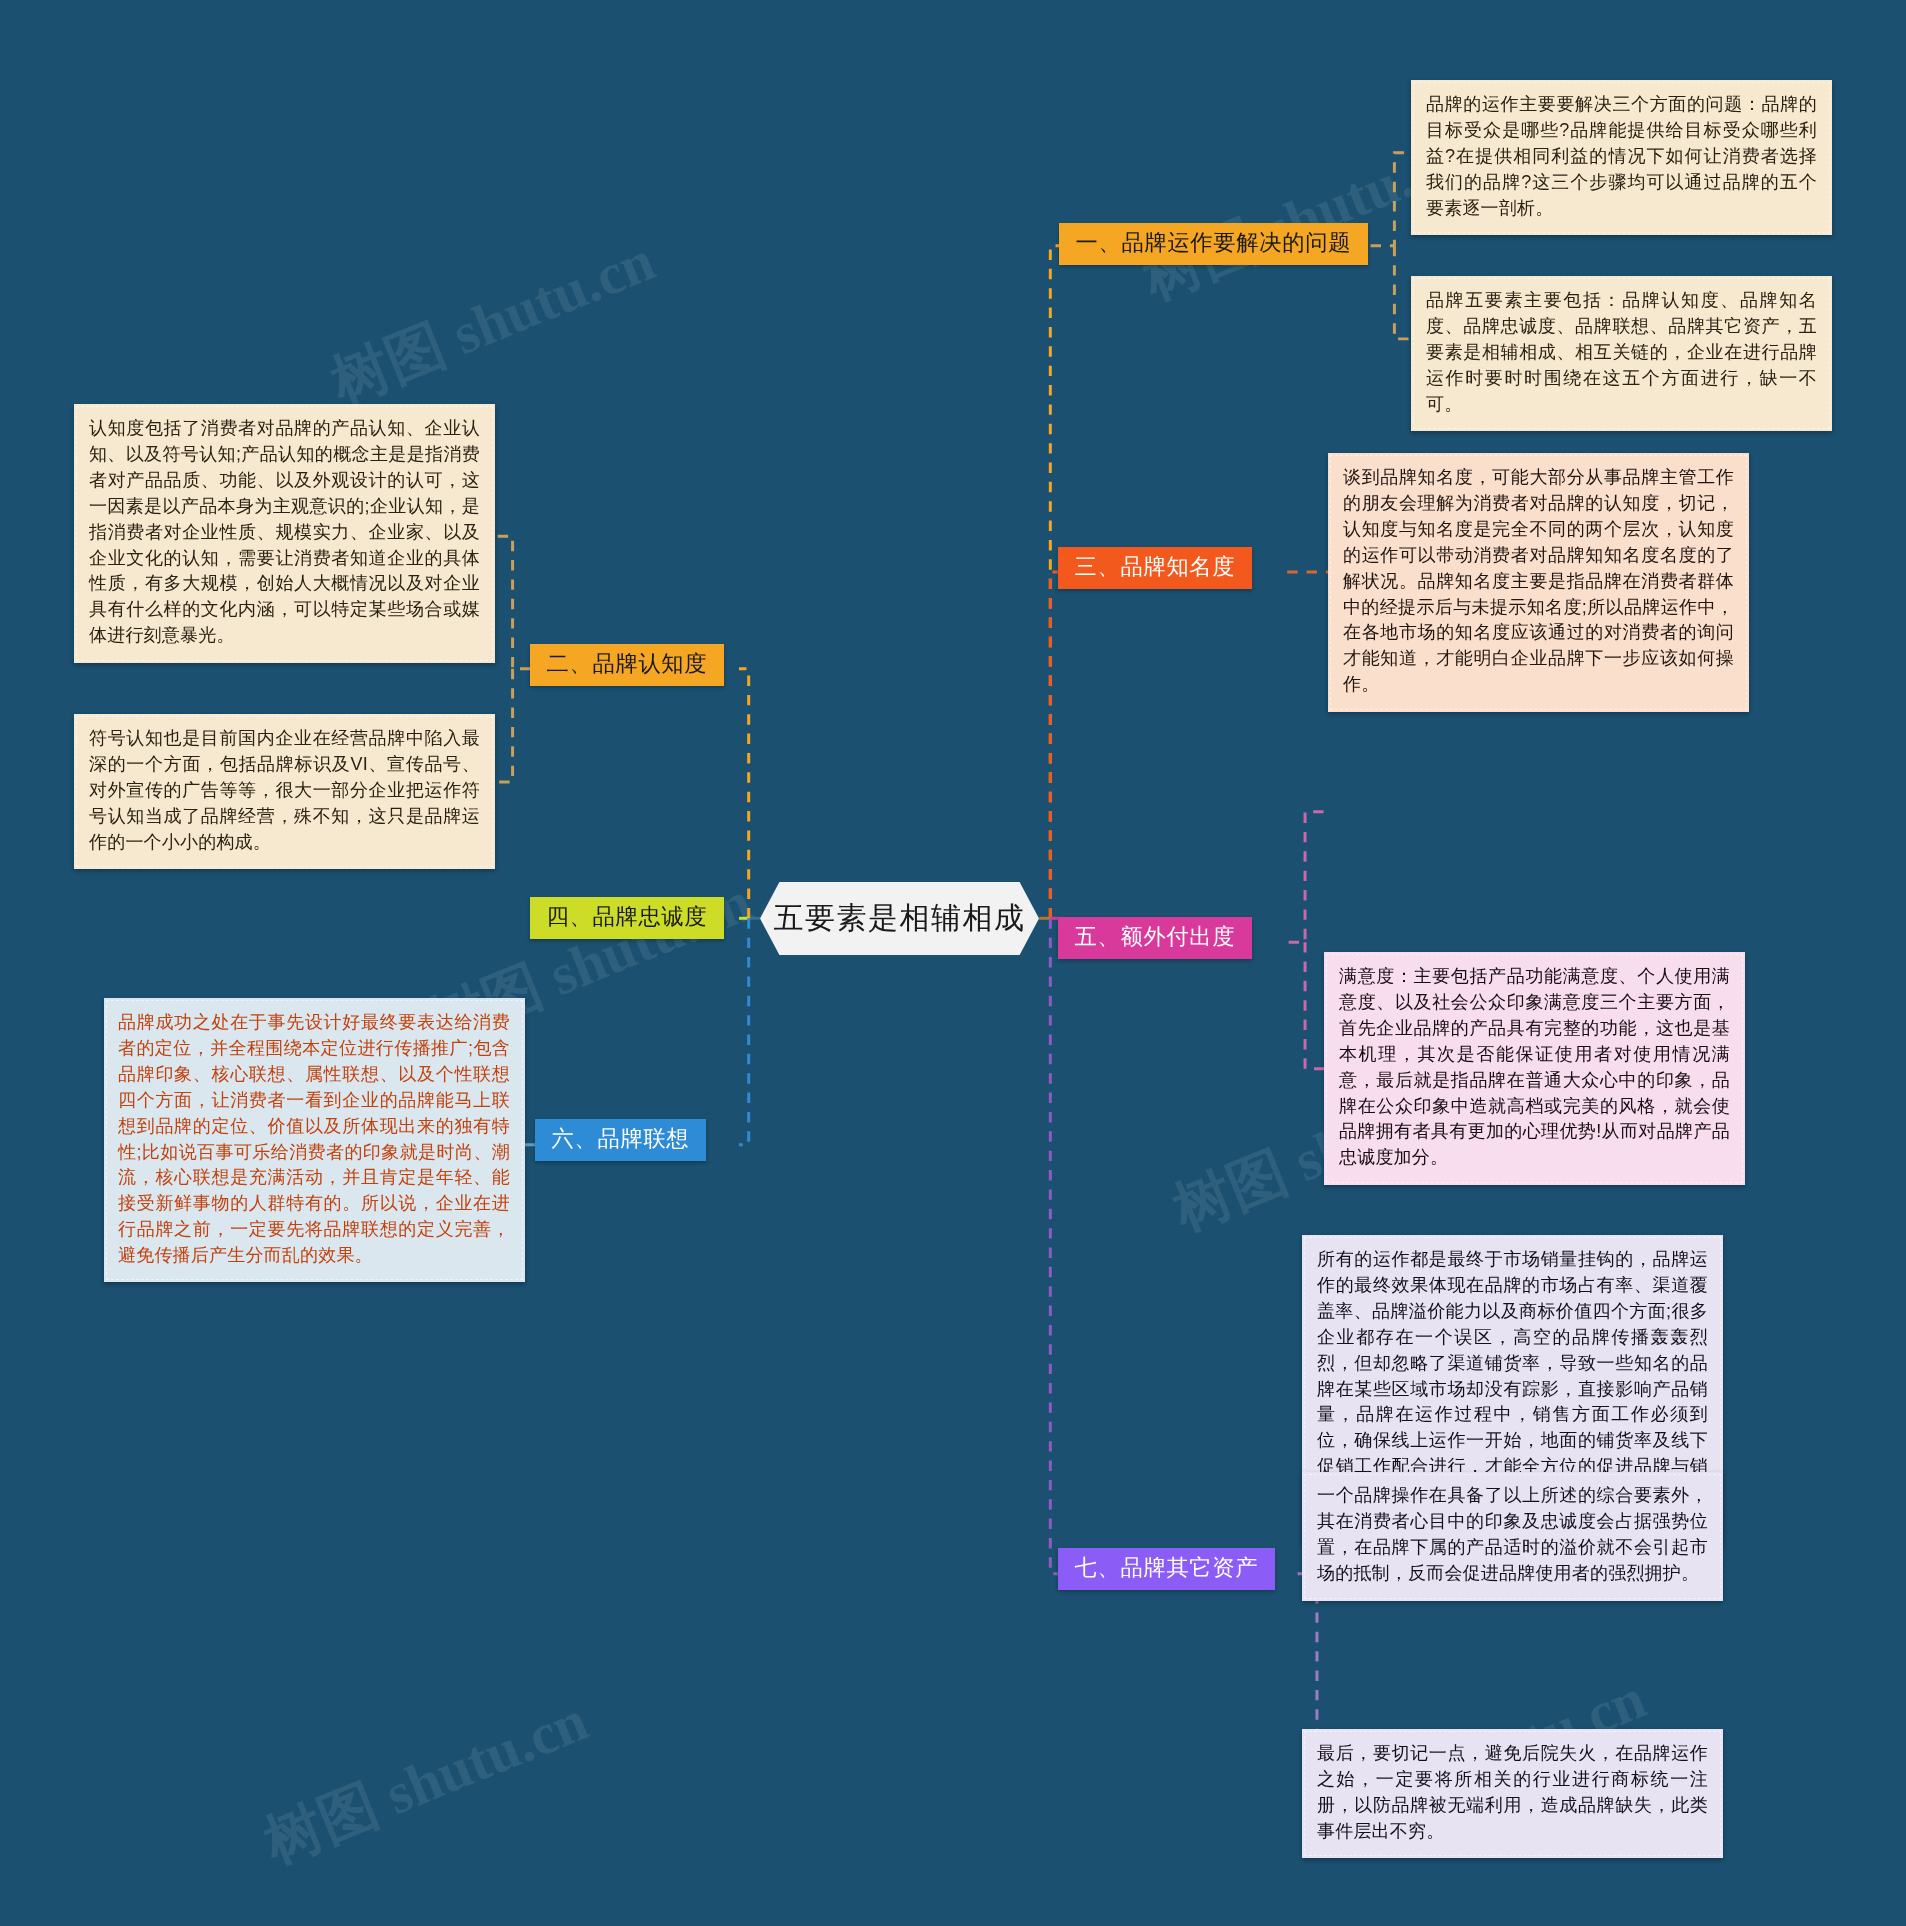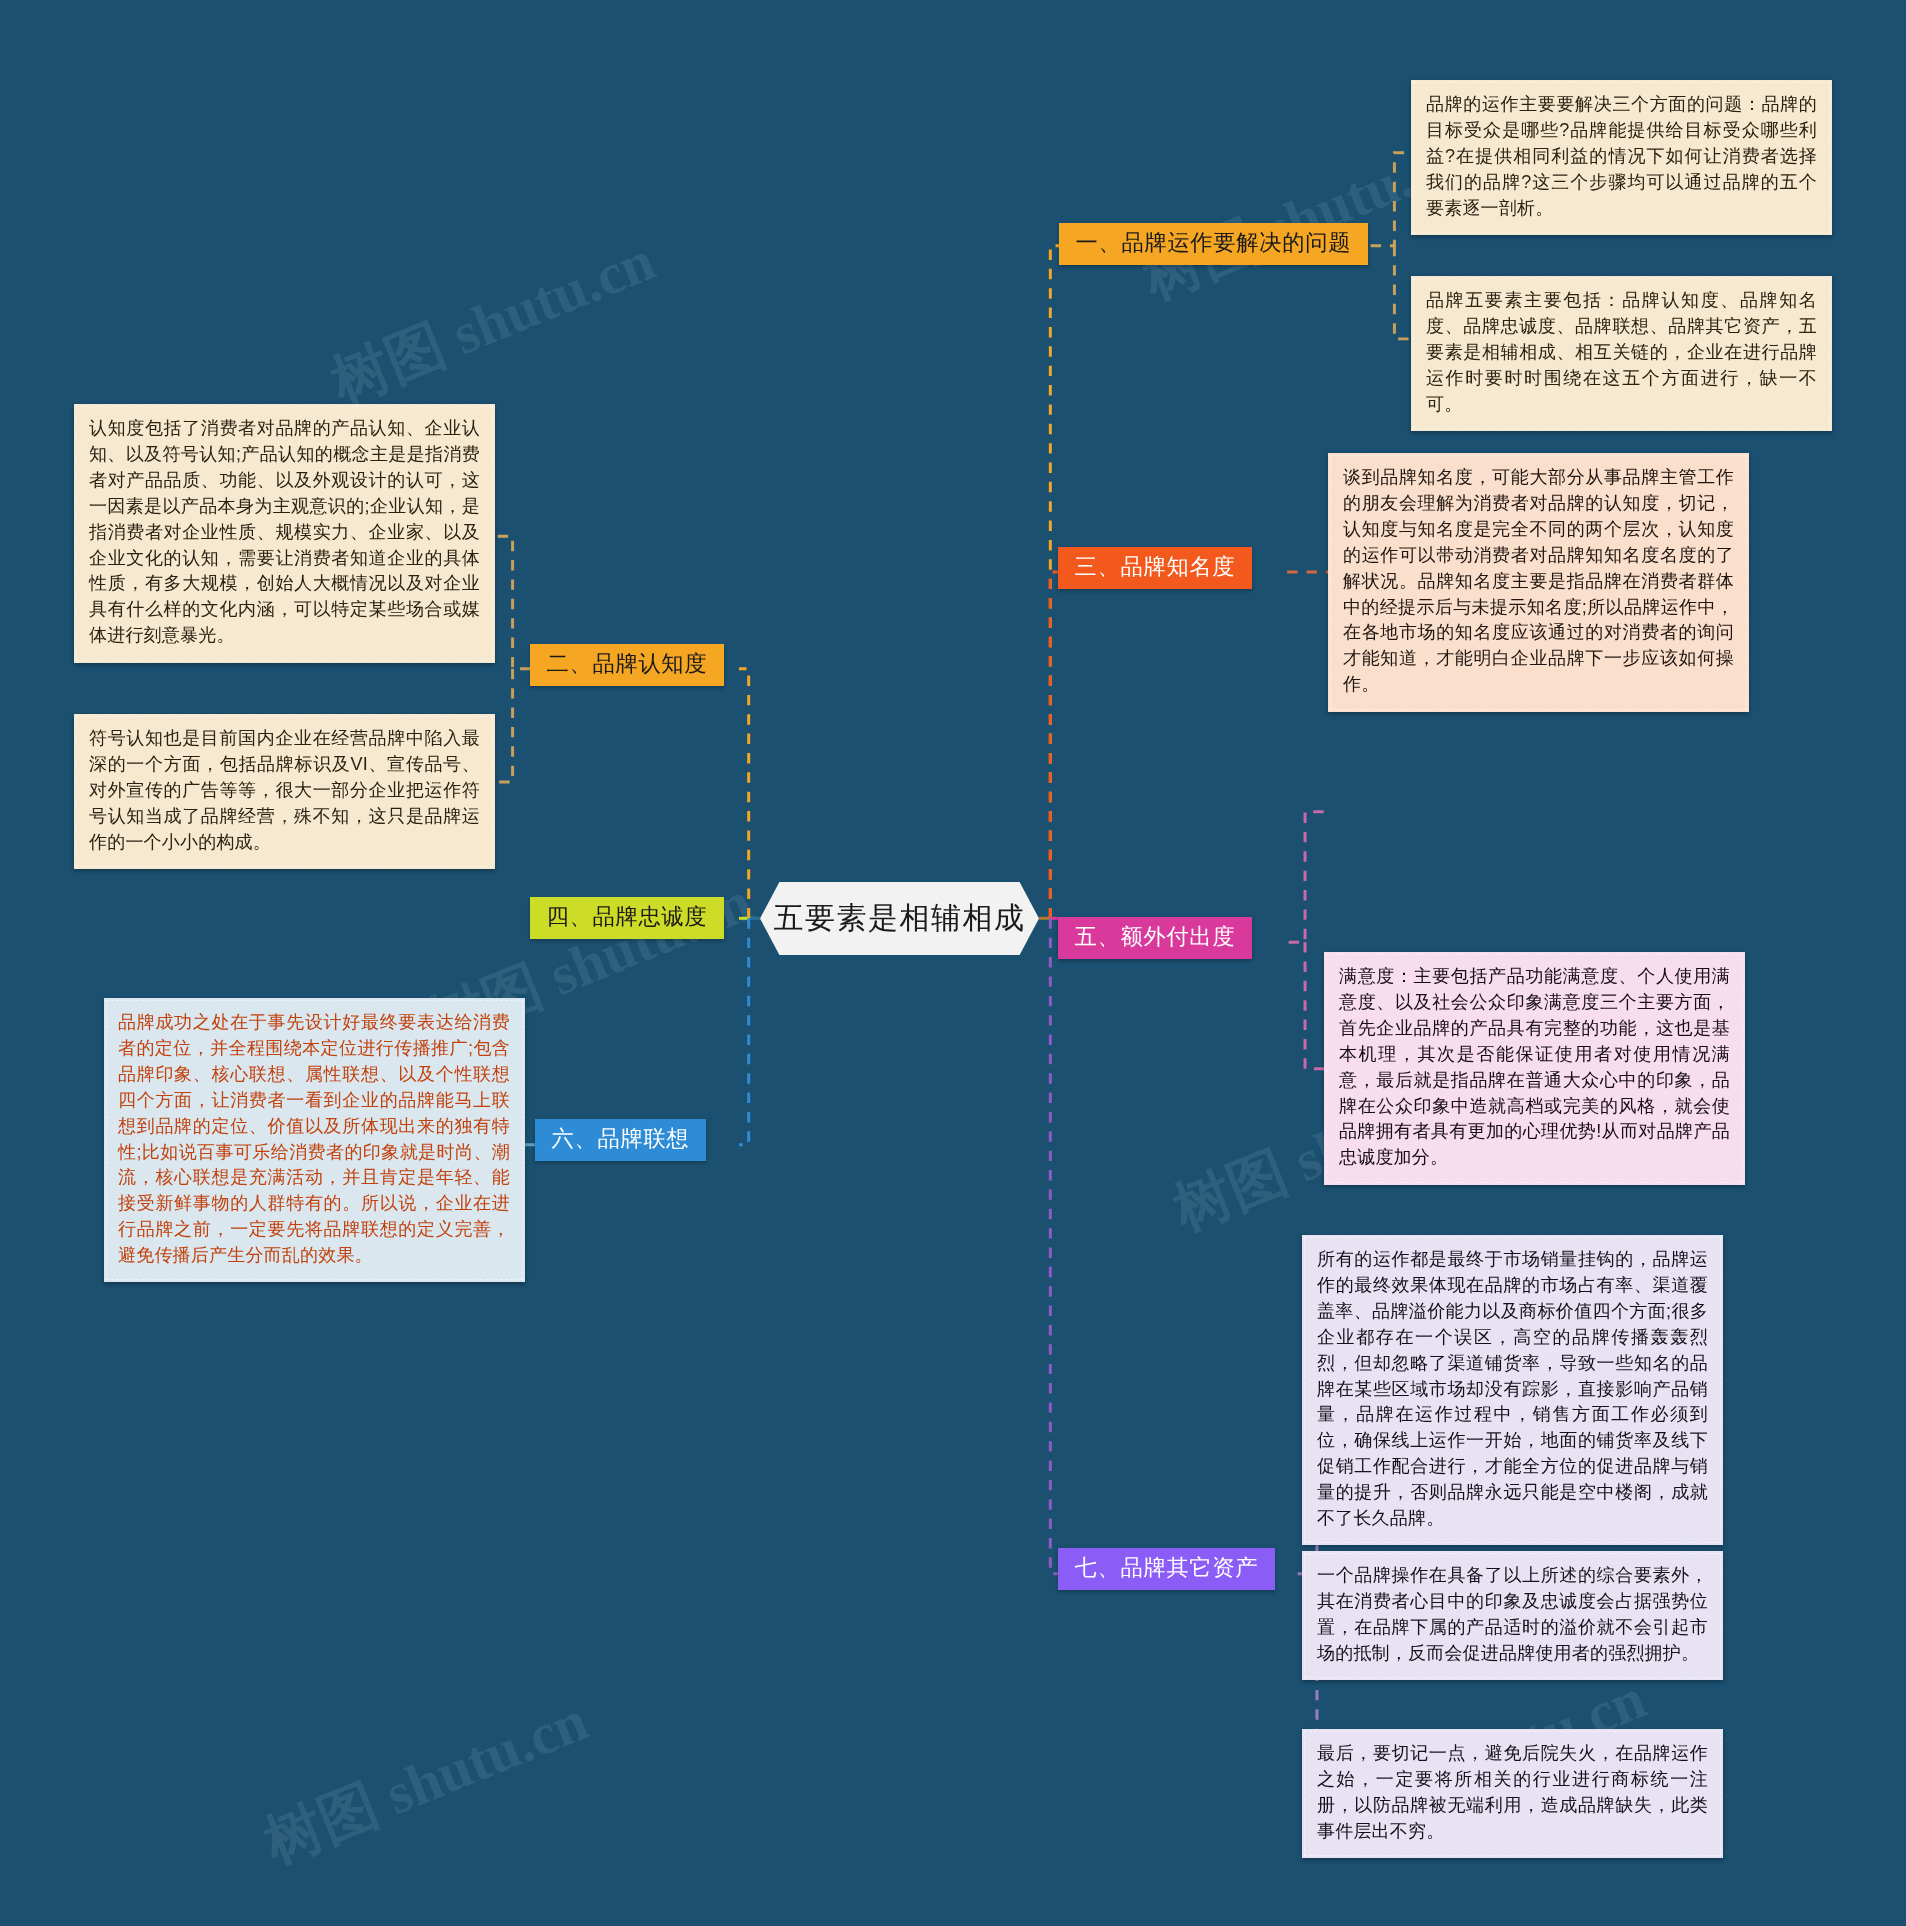--- a/index.html
+++ b/index.html
@@ -144,17 +144,17 @@
 
   <div class="branch" style="left:535px;top:1119px;background:#2e8bd5;color:#ffffff;">
     <span>六、品牌联想</span>
   </div>
   <div class="note ice" style="left:104px;top:998px;width:421px;">品牌成功之处在于事先设计好最终要表达给消费者的定位，并全程围绕本定位进行传播推广;包含品牌印象、核心联想、属性联想、以及个性联想四个方面，让消费者一看到企业的品牌能马上联想到品牌的定位、价值以及所体现出来的独有特性;比如说百事可乐给消费者的印象就是时尚、潮流，核心联想是充满活动，并且肯定是年轻、能接受新鲜事物的人群特有的。所以说，企业在进行品牌之前，一定要先将品牌联想的定义完善，避免传播后产生分而乱的效果。</div>
 
   <div class="branch" style="left:1058px;top:1548px;background:#8b5cf6;color:#ffffff;">
     <span>七、品牌其它资产</span>
   </div>
   <div class="note lav" style="left:1302px;top:1235px;width:421px;">所有的运作都是最终于市场销量挂钩的，品牌运作的最终效果体现在品牌的市场占有率、渠道覆盖率、品牌溢价能力以及商标价值四个方面;很多企业都存在一个误区，高空的品牌传播轰轰烈烈，但却忽略了渠道铺货率，导致一些知名的品牌在某些区域市场却没有踪影，直接影响产品销量，品牌在运作过程中，销售方面工作必须到位，确保线上运作一开始，地面的铺货率及线下促销工作配合进行，才能全方位的促进品牌与销量的提升，否则品牌永远只能是空中楼阁，成就不了长久品牌。</div>
-  <div class="note lav" style="left:1302px;top:1551px;width:421px;">一个品牌操作在具备了以上所述的综合要素外，其在消费者心目中的印象及忠诚度会占据强势位置，在品牌下属的产品适时的溢价就不会引起市场的抵制，反而会促进品牌使用者的强烈拥护。</div>
+  <div class="note lav" style="left:1302px;top:1472px;width:421px;font-family:Liberation Mono, monospace;">一个品牌操作在具备了以上所述的综合要素外，其在消费者心目中的印象及忠诚度会占据强势位置，在品牌下属的产品适时的溢价就不会引起市场的抵制，反而会促进品牌使用者的强烈拥护。</div>
   <div class="note lav" style="left:1302px;top:1729px;width:421px;">最后，要切记一点，避免后院失火，在品牌运作之始，一定要将所相关的行业进行商标统一注册，以防品牌被无端利用，造成品牌缺失，此类事件层出不穷。</div>
 
 </div>
 
 
 </body></html>

